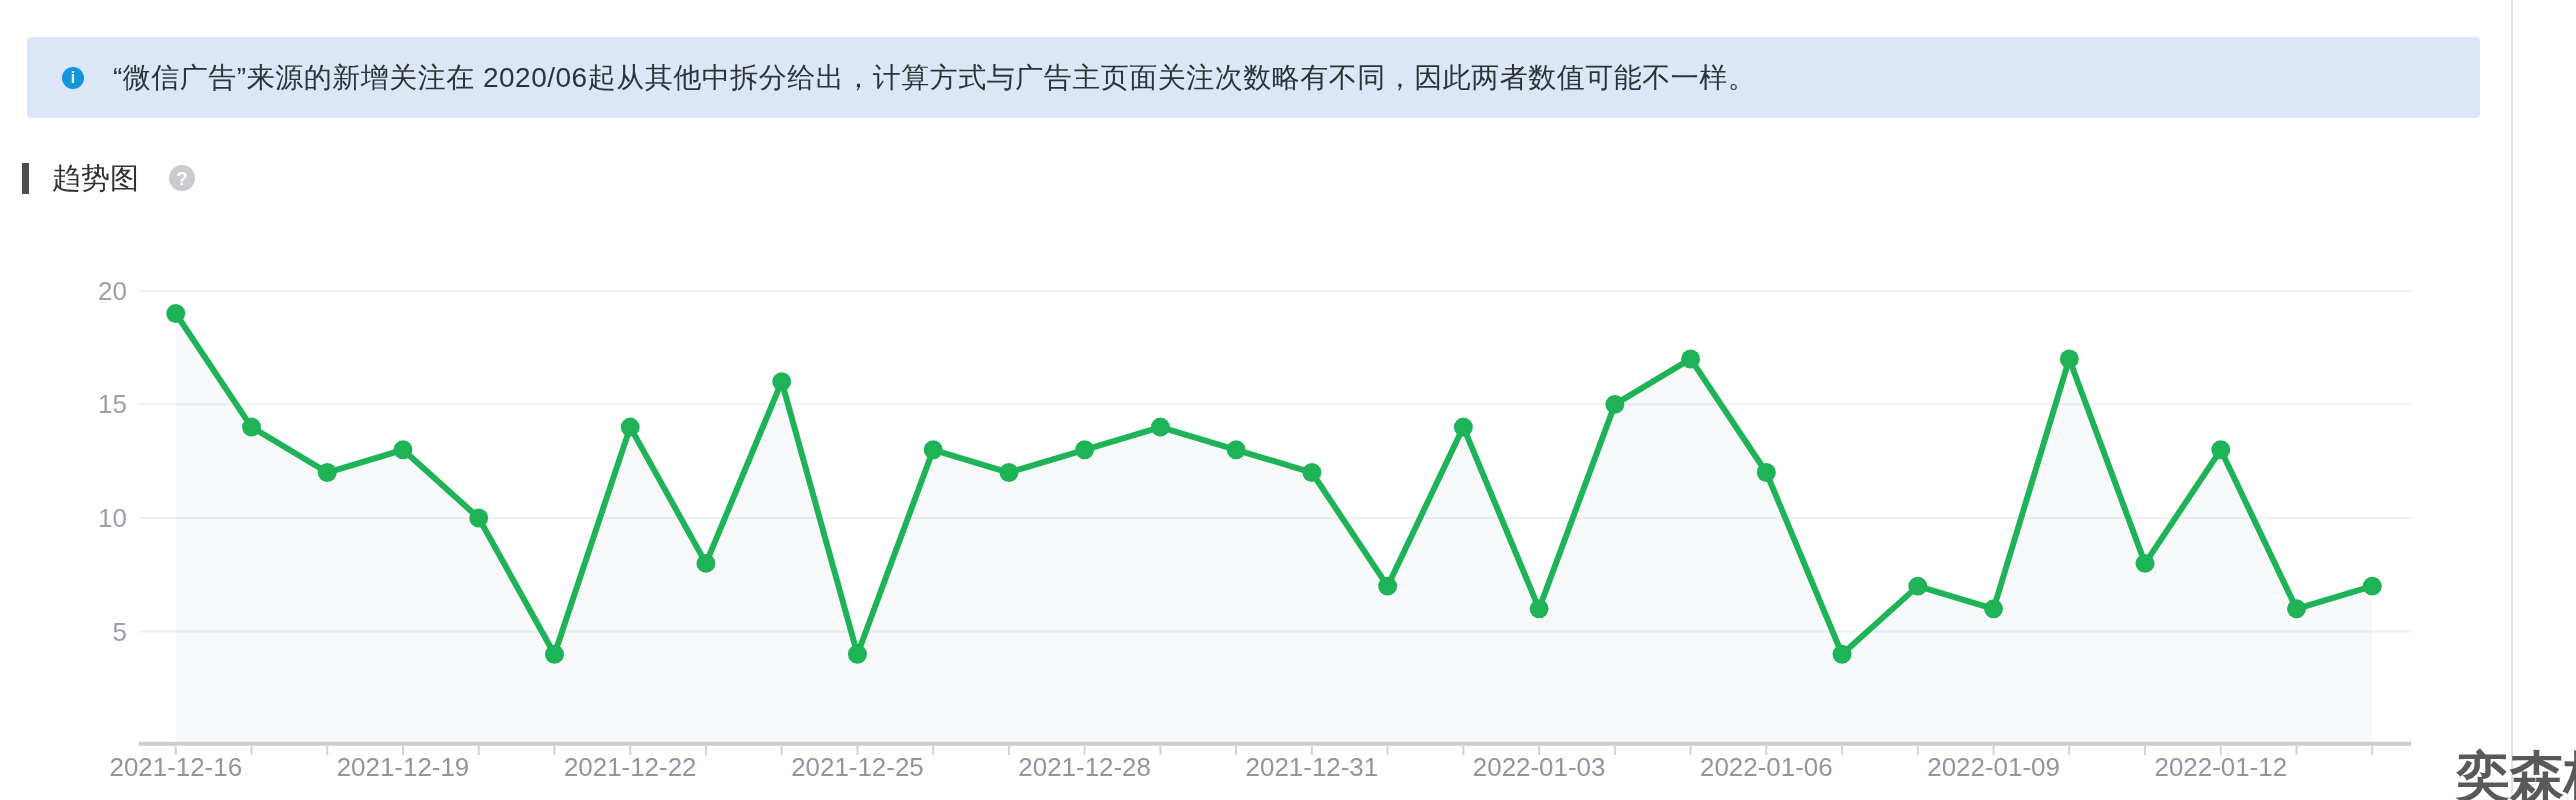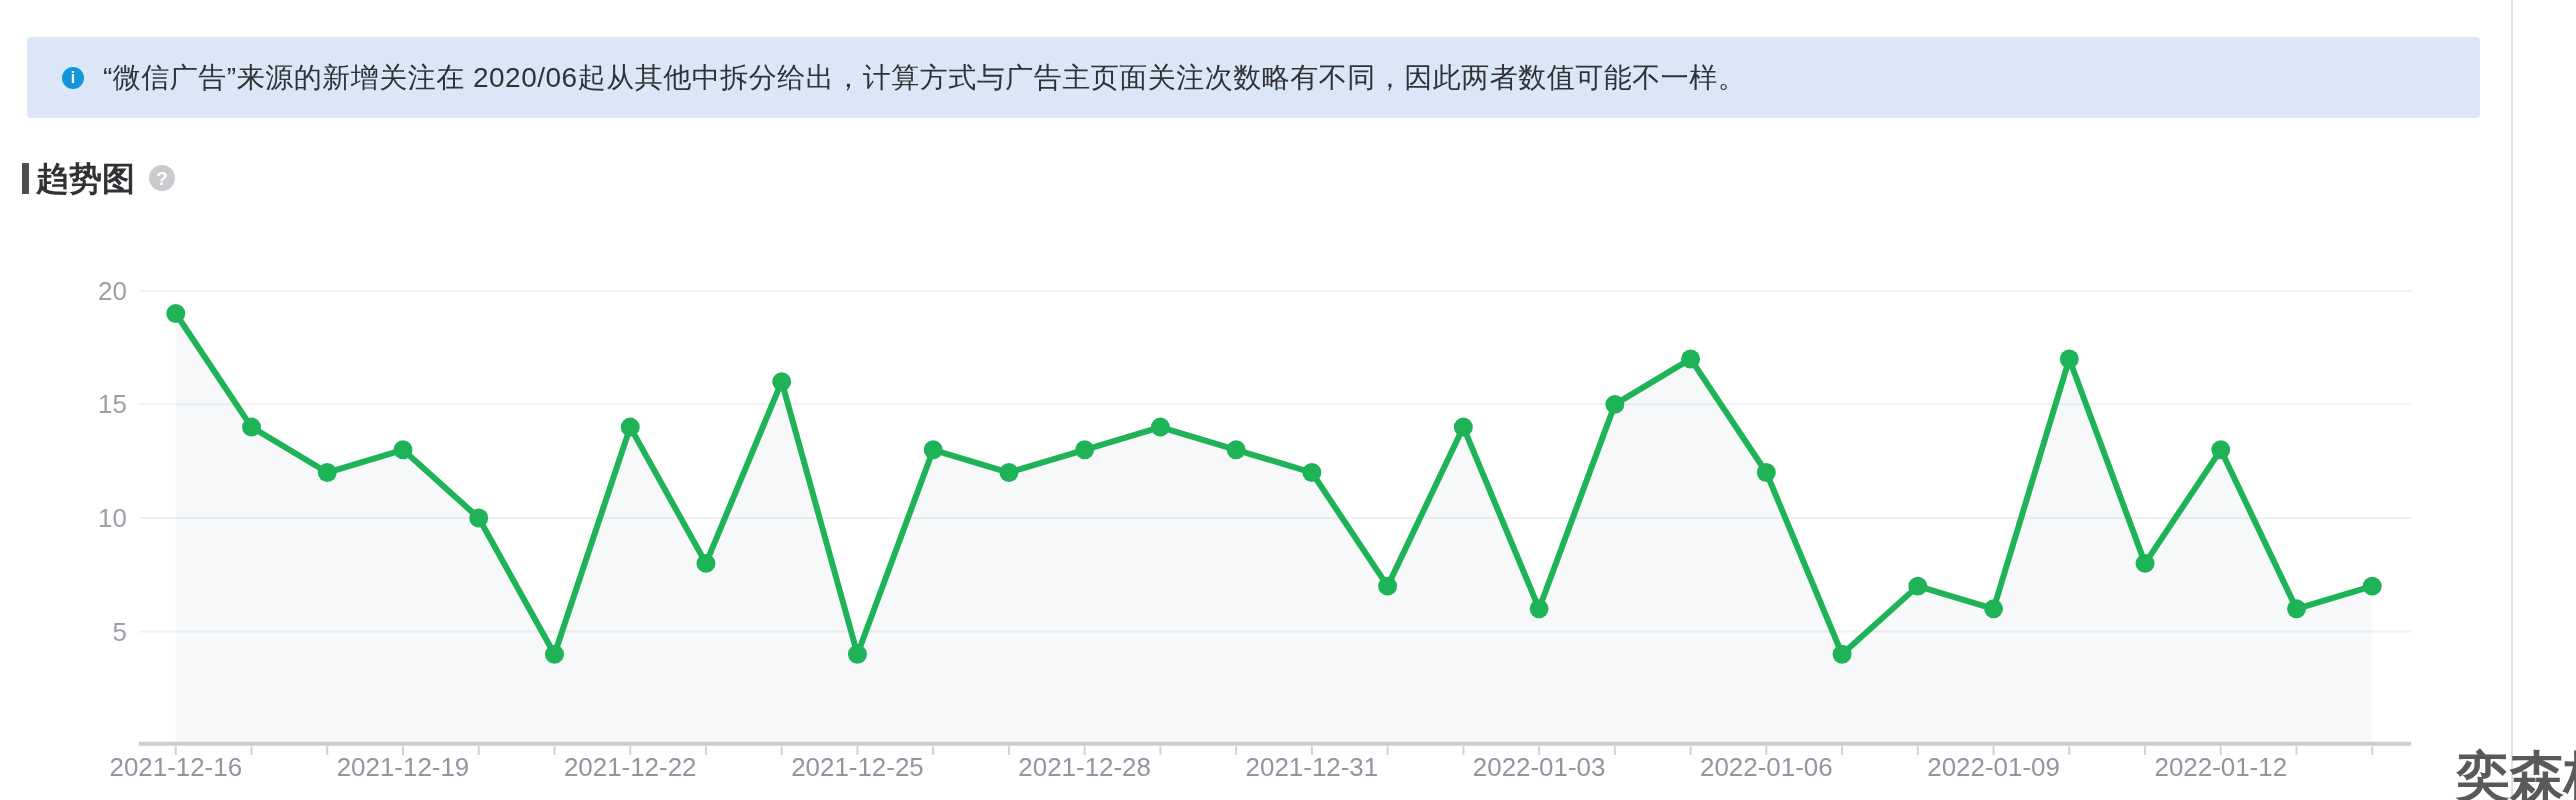--- a/index.html
+++ b/index.html
@@ -11,31 +11,31 @@
     position:absolute;left:27px;top:37px;width:2453px;height:81px;
     background:#dbe7f6;border-radius:4px;
     display:flex;align-items:center;padding-left:35px;box-sizing:border-box;
   }
   .info-icon{
     width:22px;height:22px;border-radius:50%;background:#1296db;flex:0 0 auto;
     color:#ffffff;font-size:16px;font-weight:bold;font-style:normal;
     display:flex;align-items:center;justify-content:center;line-height:1;
   }
   .banner-text{
-    margin-left:19px;font-size:28px;color:#2f3338;letter-spacing:0.5px;white-space:nowrap;
+    margin-left:29px;font-size:28px;color:#2f3338;letter-spacing:0.5px;white-space:nowrap;
   }
   .section-title-row{
     position:absolute;left:22px;top:159px;height:38px;
     display:flex;align-items:center;
   }
   .title-bar{
     width:7px;height:31px;background:#4e4e50;margin-right:7px;
   }
   .section-title{
-    font-size:33px;color:#323236;font-weight:700;margin:0;line-height:1;
+    font-size:29px;color:#323236;font-weight:400;margin:16px;line-height:1;
   }
   .help-icon{
     width:26px;height:26px;border-radius:50%;background:#c9cbcf;margin-left:14px;
     color:#ffffff;font-size:19px;font-weight:bold;
     display:flex;align-items:center;justify-content:center;line-height:1;
     cursor:pointer;
   }
   #chart-svg{position:absolute;left:0;top:0;}
   .page-divider{
     position:absolute;left:2511px;top:0;width:2px;height:800px;background:#dfe1e3;

